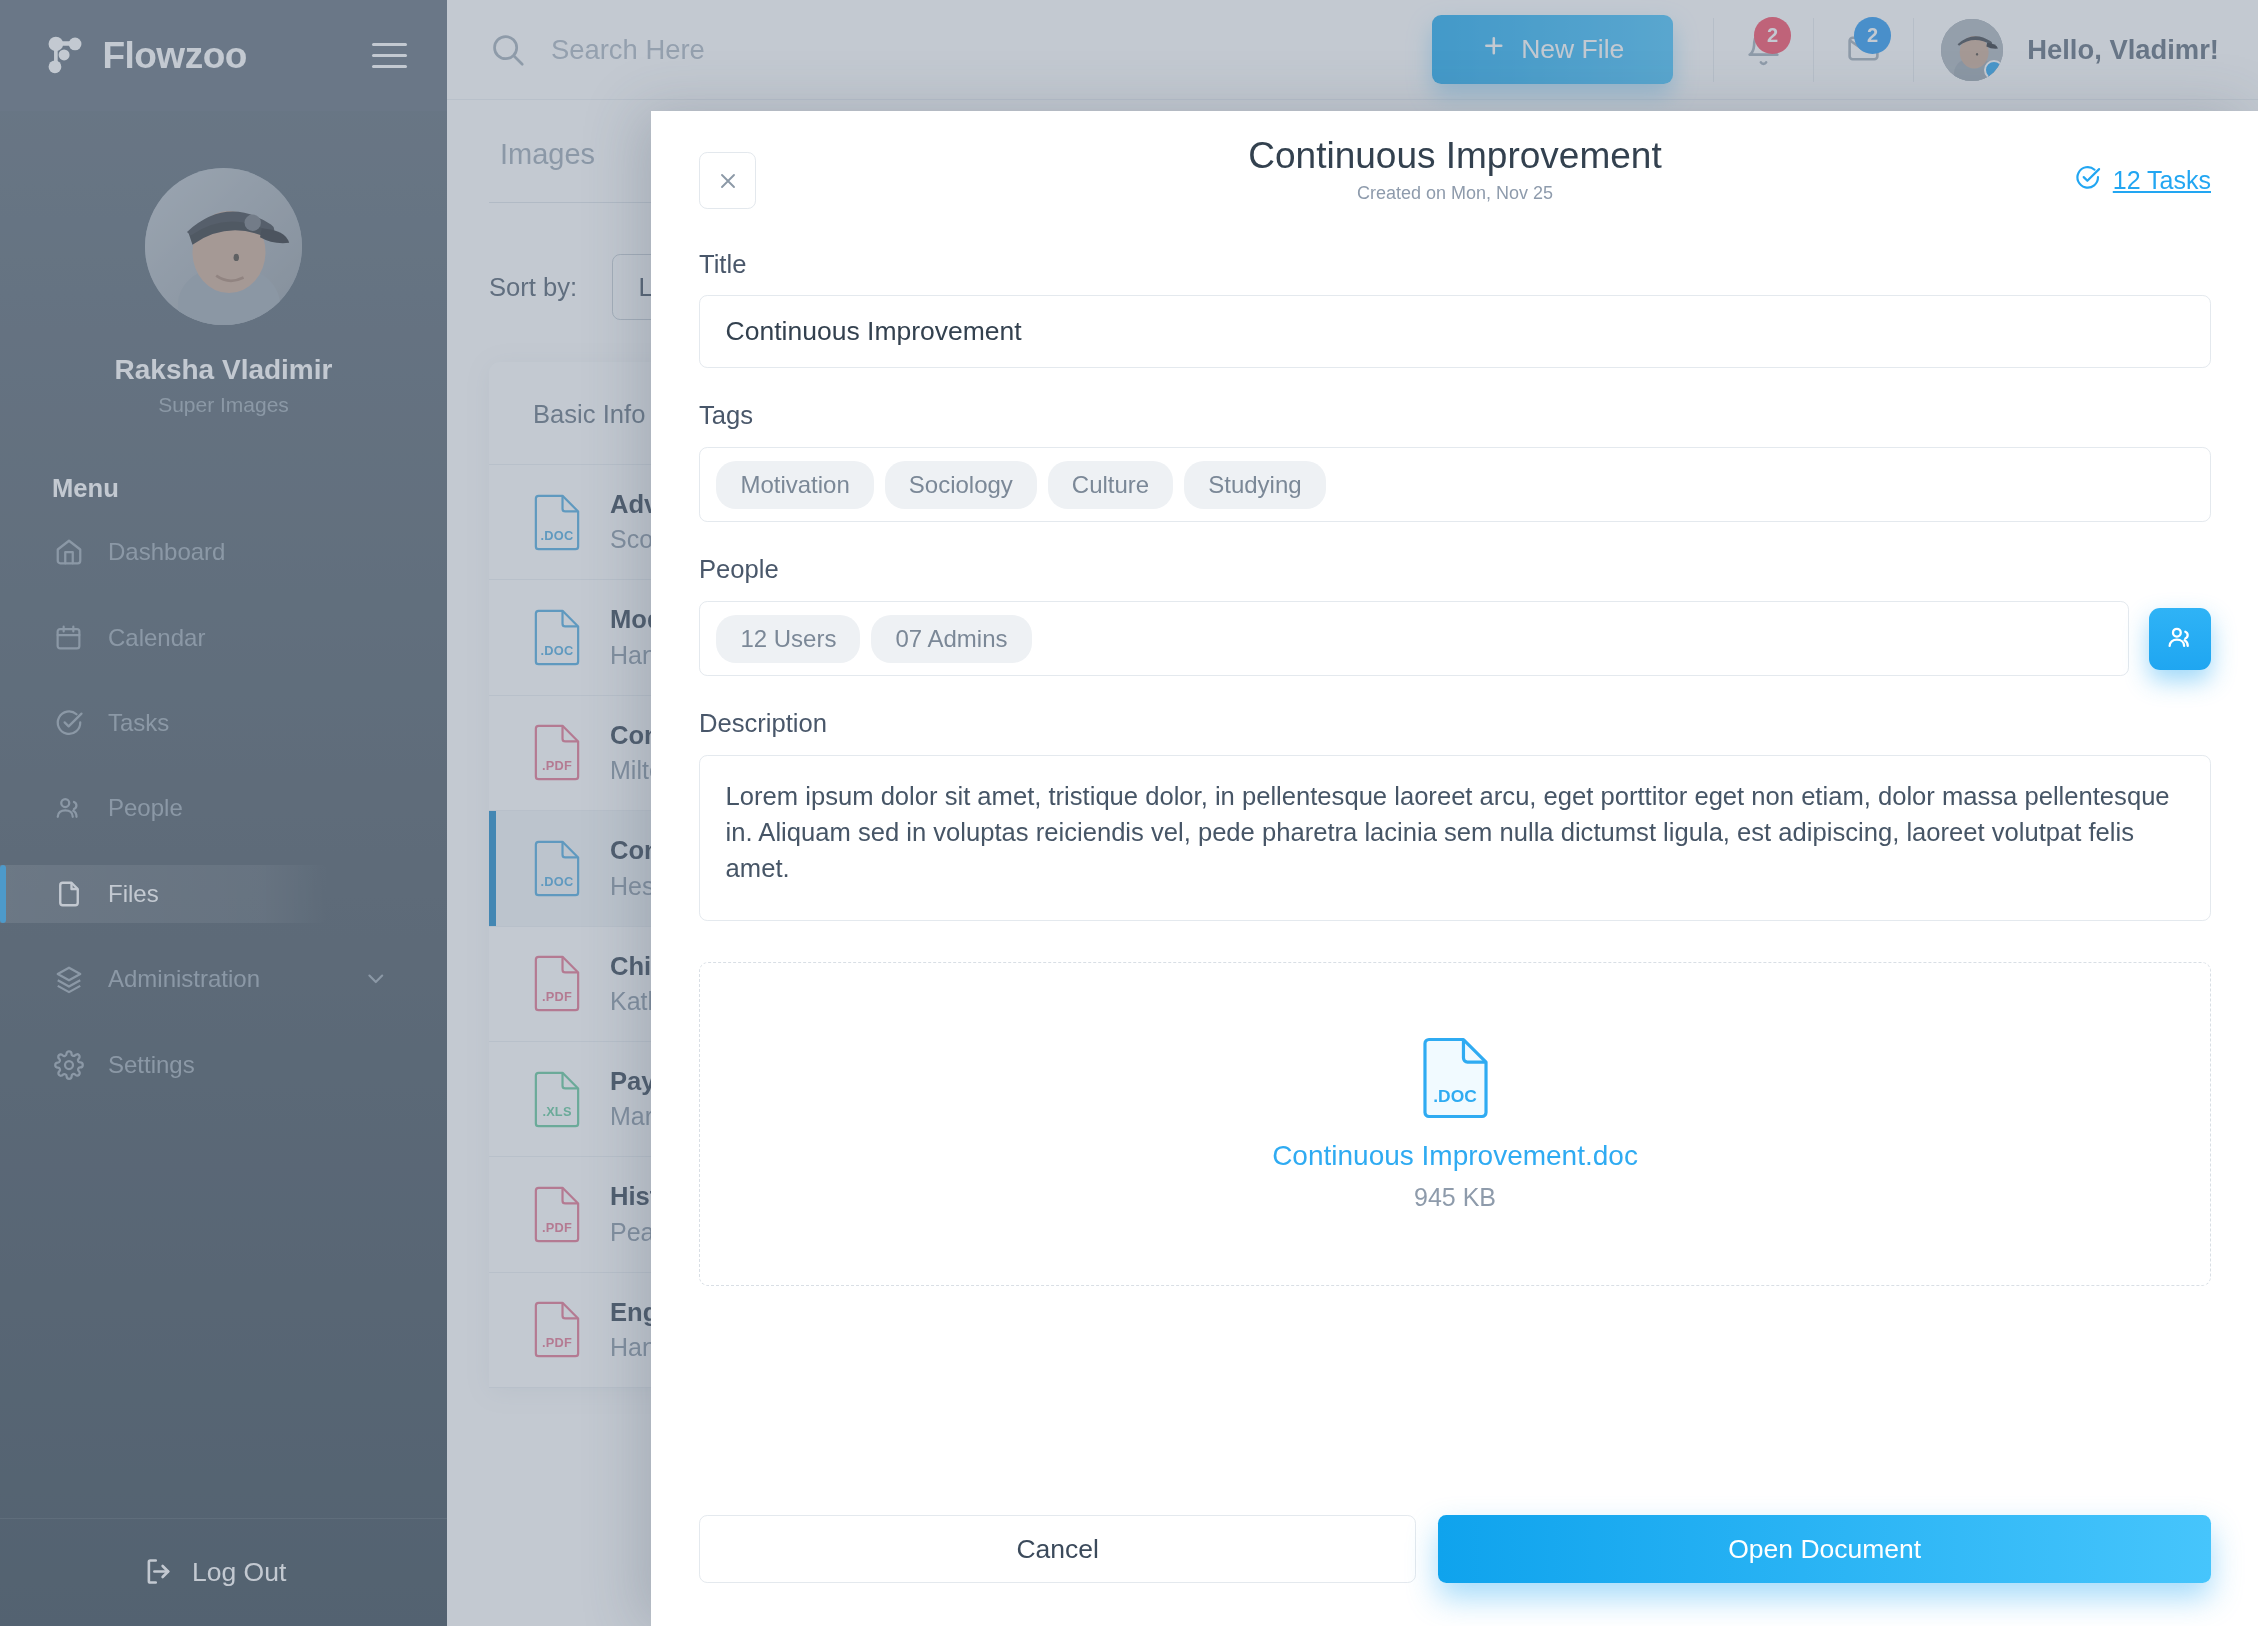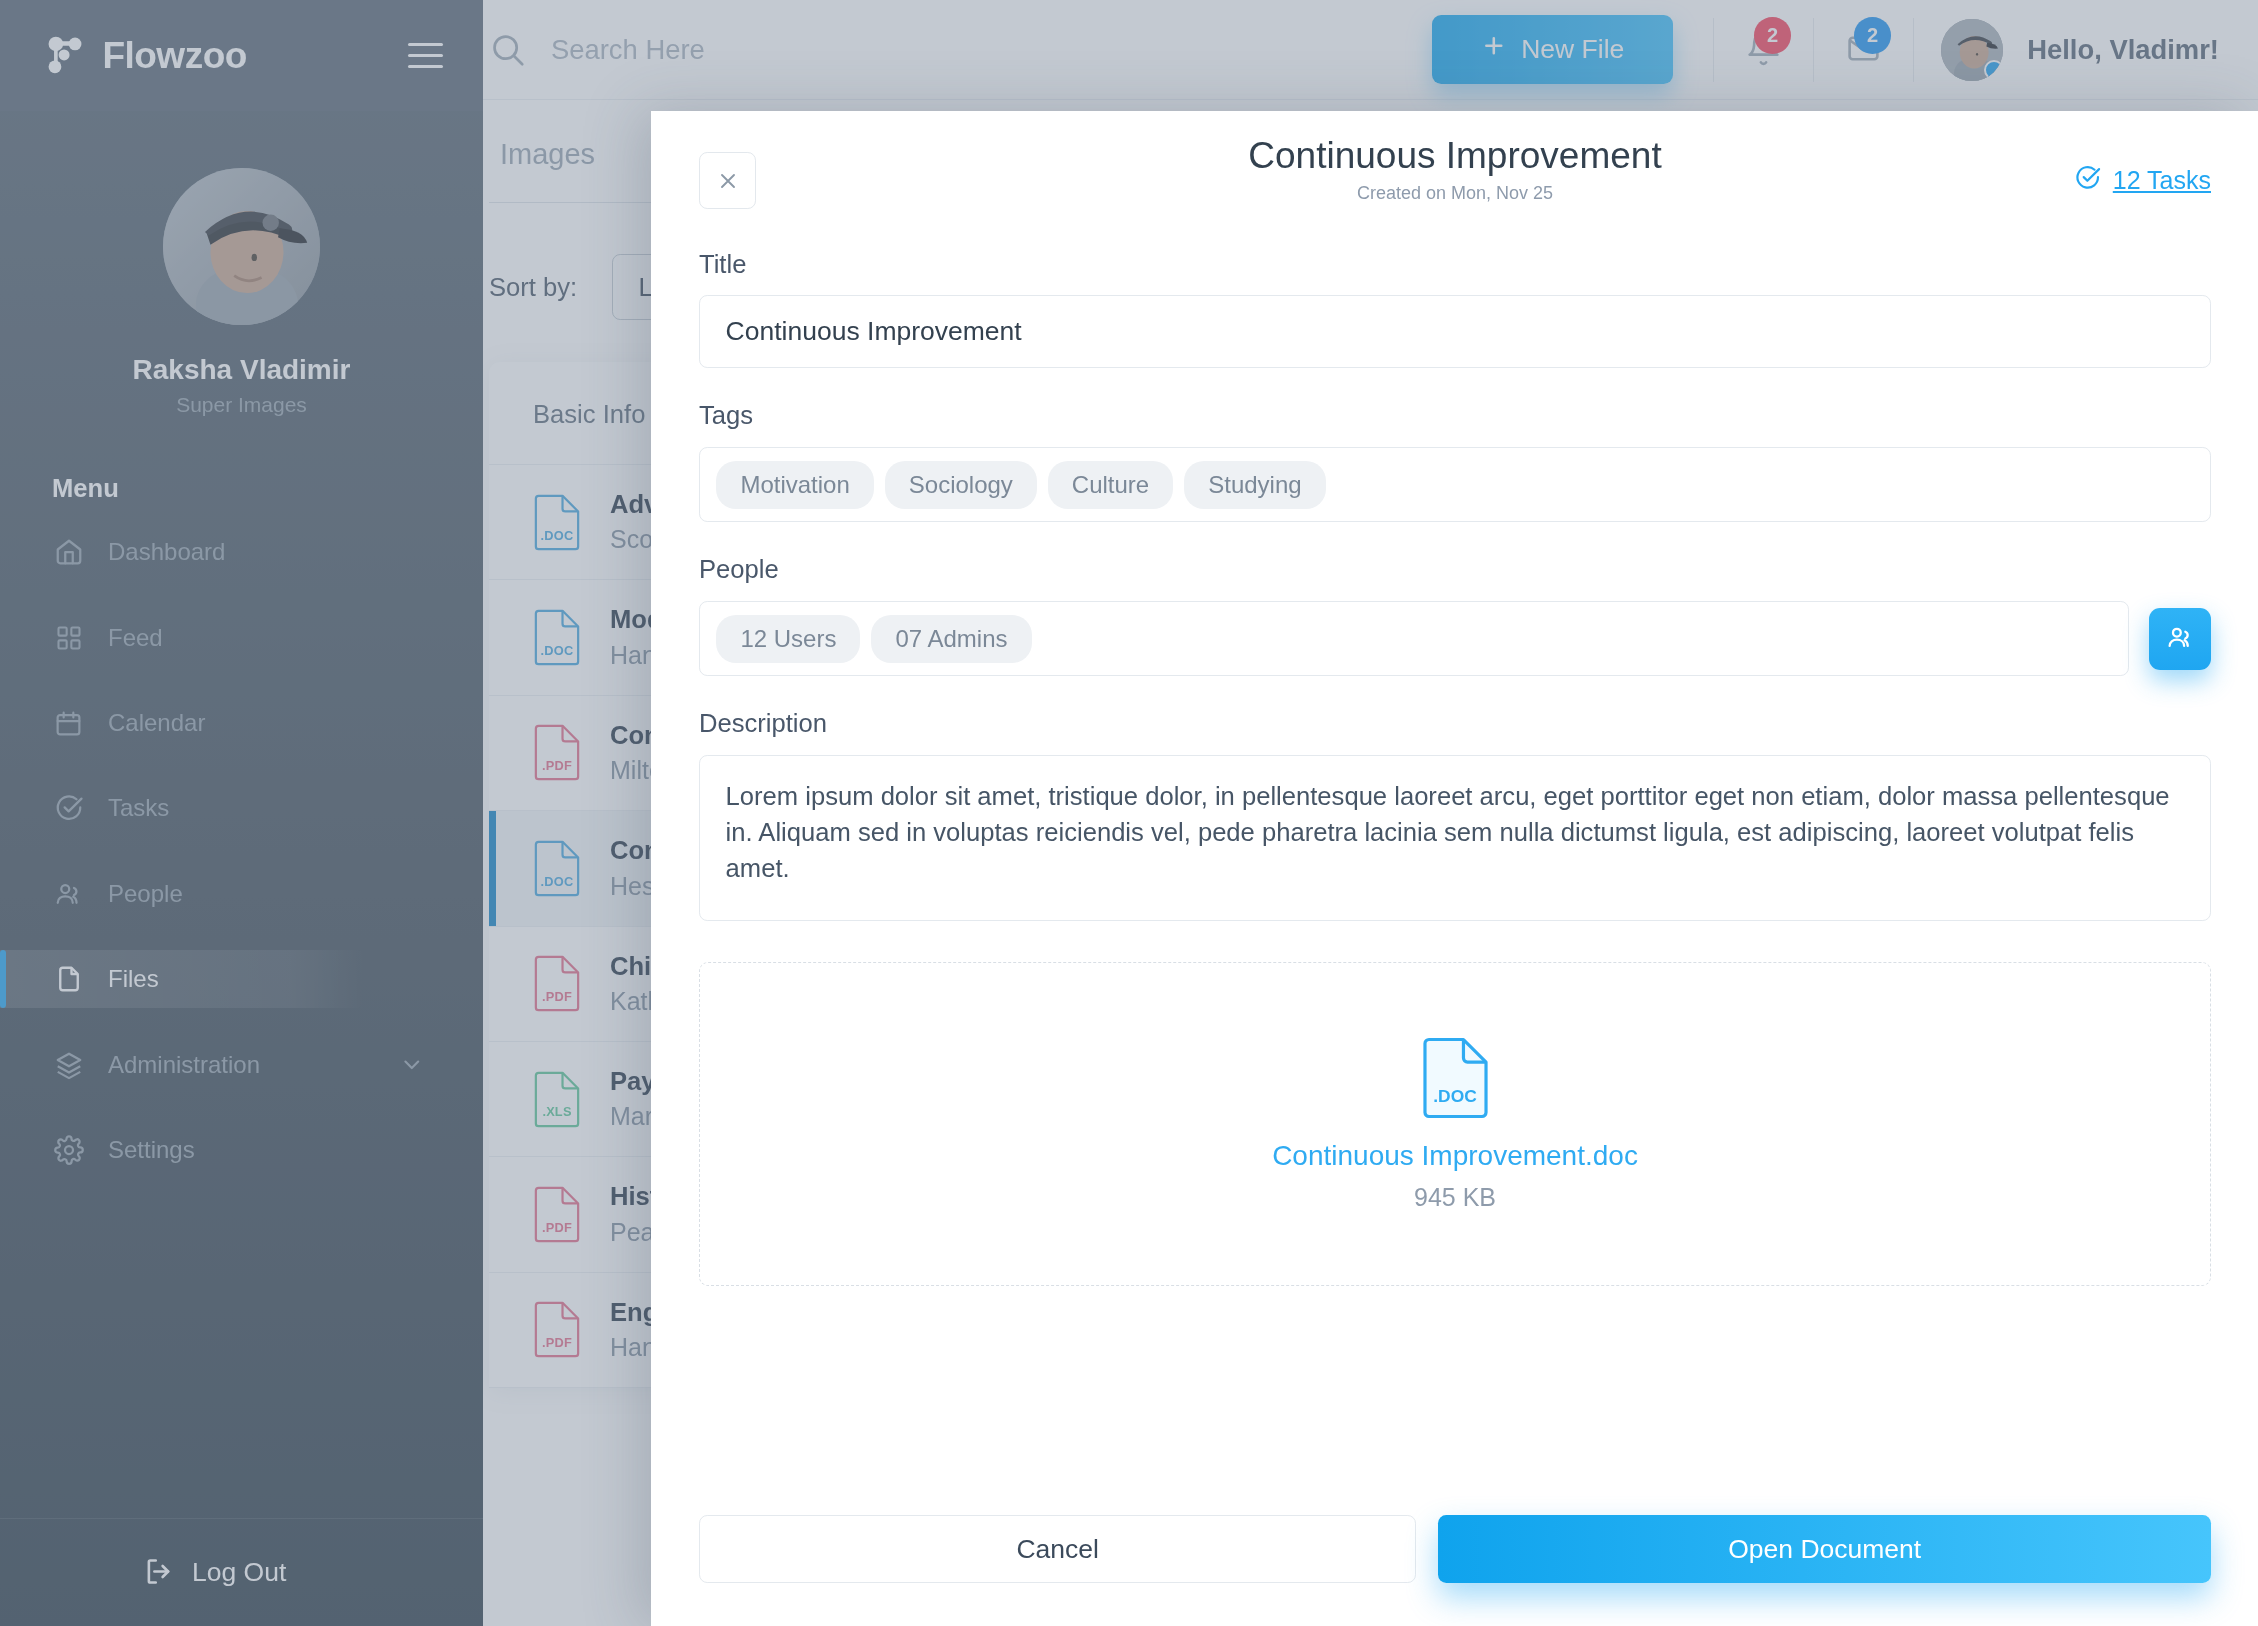--- a/index.html
+++ b/index.html
@@ -7,21 +7,21 @@
     width: 2259px; height: 1626px;
     overflow: hidden;
     font-family: "Liberation Sans", sans-serif;
     background: #fff;
   }
   #root { position: relative; width: 2259px; height: 1626px; }
 
   
   .sidebar {
     position: absolute; left: 0; top: 0;
-    width: 483px; height: 1626px;
+    width: 447px; height: 1626px;
     background: linear-gradient(180deg, #5d6b78 0%, #55636f 18%, #47545f 55%, #344450 100%);
     display: flex; flex-direction: column;
     z-index: 5;
   }
   .brand-row {
     height: 111px; flex: none;
     display: flex; align-items: center;
     padding: 0 40px 0 44px;
     background: #5d6b78;
   }
@@ -337,31 +337,20 @@
       <div class="nav-item">
         <span class="nav-ico">
           <svg width="30" height="30" viewBox="0 0 24 24" fill="none" stroke="currentColor" stroke-width="1.8" stroke-linecap="round" stroke-linejoin="round">
               <path d="M3 10l9-7 9 7v9a2 2 0 0 1-2 2H5a2 2 0 0 1-2-2z"></path>
               <path d="M9 21V12h6v9"></path>
             </svg>
         </span>
         <span class="nav-txt">Dashboard</span>
       </div>
 
-      <div class="nav-item">
-        <span class="nav-ico">
-          <svg width="28" height="28" viewBox="0 0 24 24" fill="none" stroke="currentColor" stroke-width="1.8">
-              <rect x="3" y="3" width="7" height="7" rx="1"></rect>
-              <rect x="14" y="3" width="7" height="7" rx="1"></rect>
-              <rect x="3" y="14" width="7" height="7" rx="1"></rect>
-              <rect x="14" y="14" width="7" height="7" rx="1"></rect>
-            </svg>
-        </span>
-        <span class="nav-txt">Feed</span>
-      </div>
 
       <div class="nav-item">
         <span class="nav-ico">
           <svg width="29" height="29" viewBox="0 0 24 24" fill="none" stroke="currentColor" stroke-width="1.8" stroke-linecap="round">
               <rect x="3" y="5" width="18" height="16" rx="2"></rect>
               <path d="M3 10h18M8 3v4M16 3v4"></path>
             </svg>
         </span>
         <span class="nav-txt">Calendar</span>
       </div>

